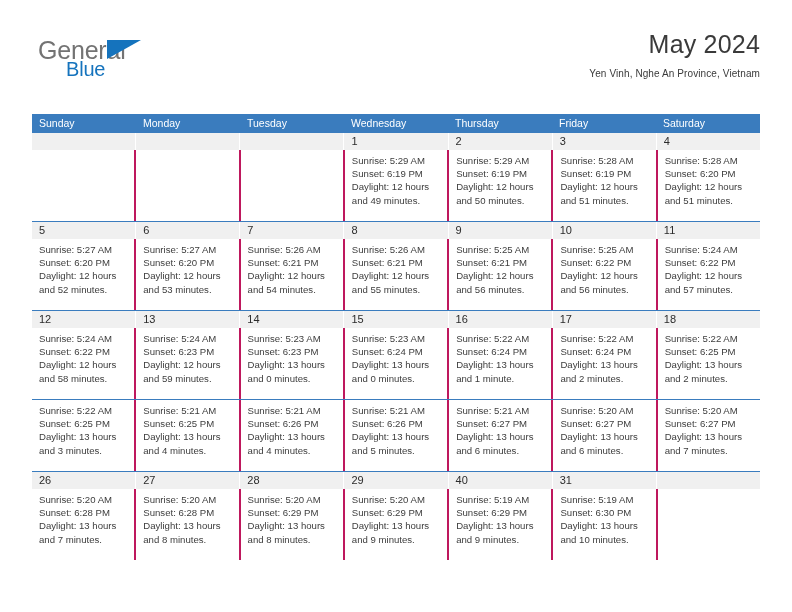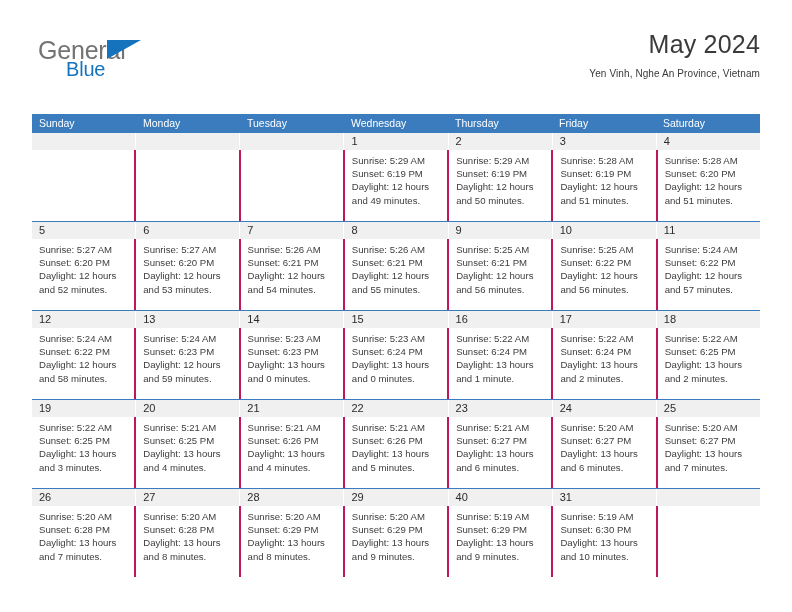--- a/index.html
+++ b/index.html
@@ -353,29 +353,20 @@
             </div>
             <div class="detail-cell">
               <div class="detail-line">Sunrise: 5:22 AM</div>
               <div class="detail-line">Sunset: 6:25 PM</div>
               <div class="detail-line">Daylight: 13 hours</div>
               <div class="detail-line">and 2 minutes.</div>
             </div>
           </div>
         </div>
         <div class="week-row">
-          <div class="daynum-band">
-            <div class="daynum-cell">19</div>
-            <div class="daynum-cell">20</div>
-            <div class="daynum-cell">21</div>
-            <div class="daynum-cell">22</div>
-            <div class="daynum-cell">23</div>
-            <div class="daynum-cell">24</div>
-            <div class="daynum-cell">25</div>
-          </div>
           <div class="detail-band">
             <div class="detail-cell">
               <div class="detail-line">Sunrise: 5:22 AM</div>
               <div class="detail-line">Sunset: 6:25 PM</div>
               <div class="detail-line">Daylight: 13 hours</div>
               <div class="detail-line">and 3 minutes.</div>
             </div>
             <div class="detail-cell">
               <div class="detail-line">Sunrise: 5:21 AM</div>
               <div class="detail-line">Sunset: 6:25 PM</div>

